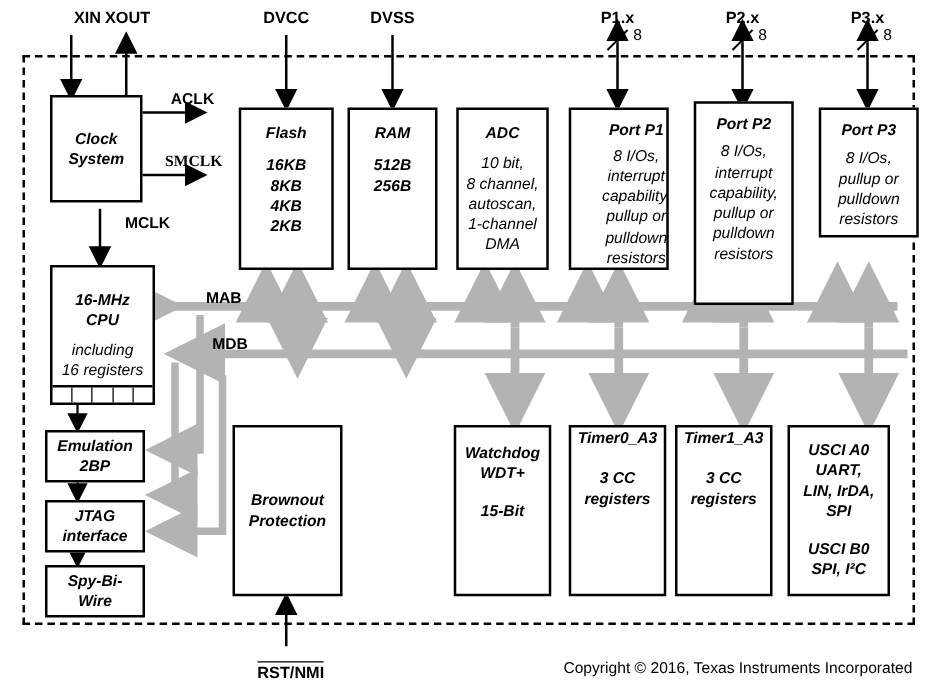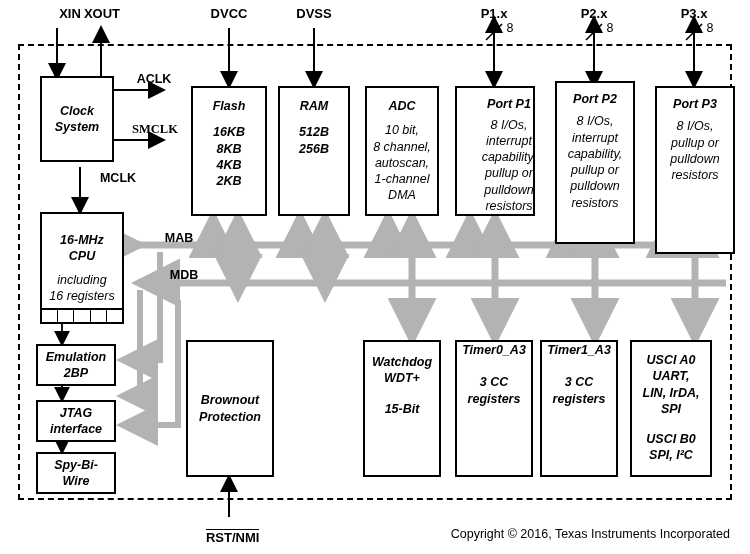--- a/index.html
+++ b/index.html
@@ -238,21 +238,21 @@
   <div class="title">Port P2</div>
   <div style="height:6px;"></div>
   <div class="sub">8 I/Os,</div>
   <div class="sub">interrupt</div>
   <div class="sub">capability,</div>
   <div class="sub">pullup or</div>
   <div class="sub">pulldown</div>
   <div class="sub">resistors</div>
 </div>
 
-<div class="box" style="left:655px;top:86px;width:80px;height:168px;padding-top:8px;">
+<div class="box" style="left:655px;top:86px;width:80px;height:104px;padding-top:8px;">
   <div class="title">Port P3</div>
   <div style="height:6px;"></div>
   <div class="sub">8 I/Os,</div>
   <div class="sub">pullup or</div>
   <div class="sub">pulldown</div>
   <div class="sub">resistors</div>
 </div>
 
 <div class="box" style="left:186px;top:340px;width:88px;height:137px;justify-content:center;">
   <div class="title">Brownout</div>

